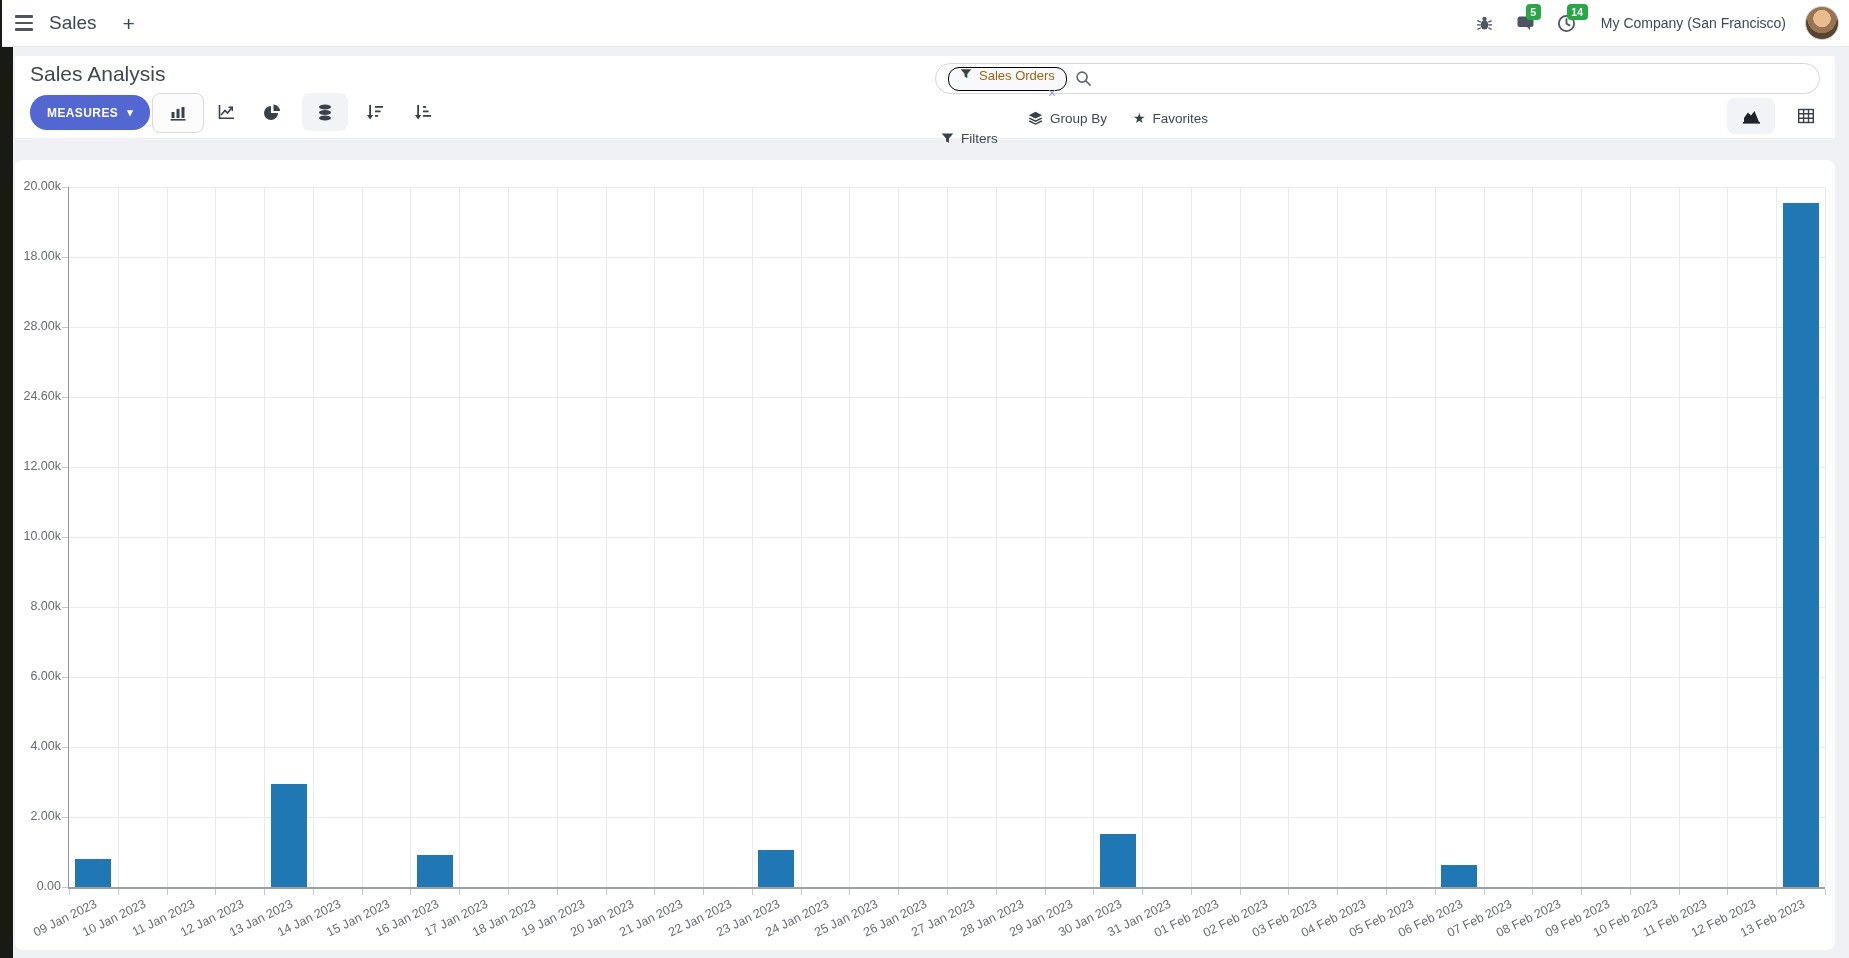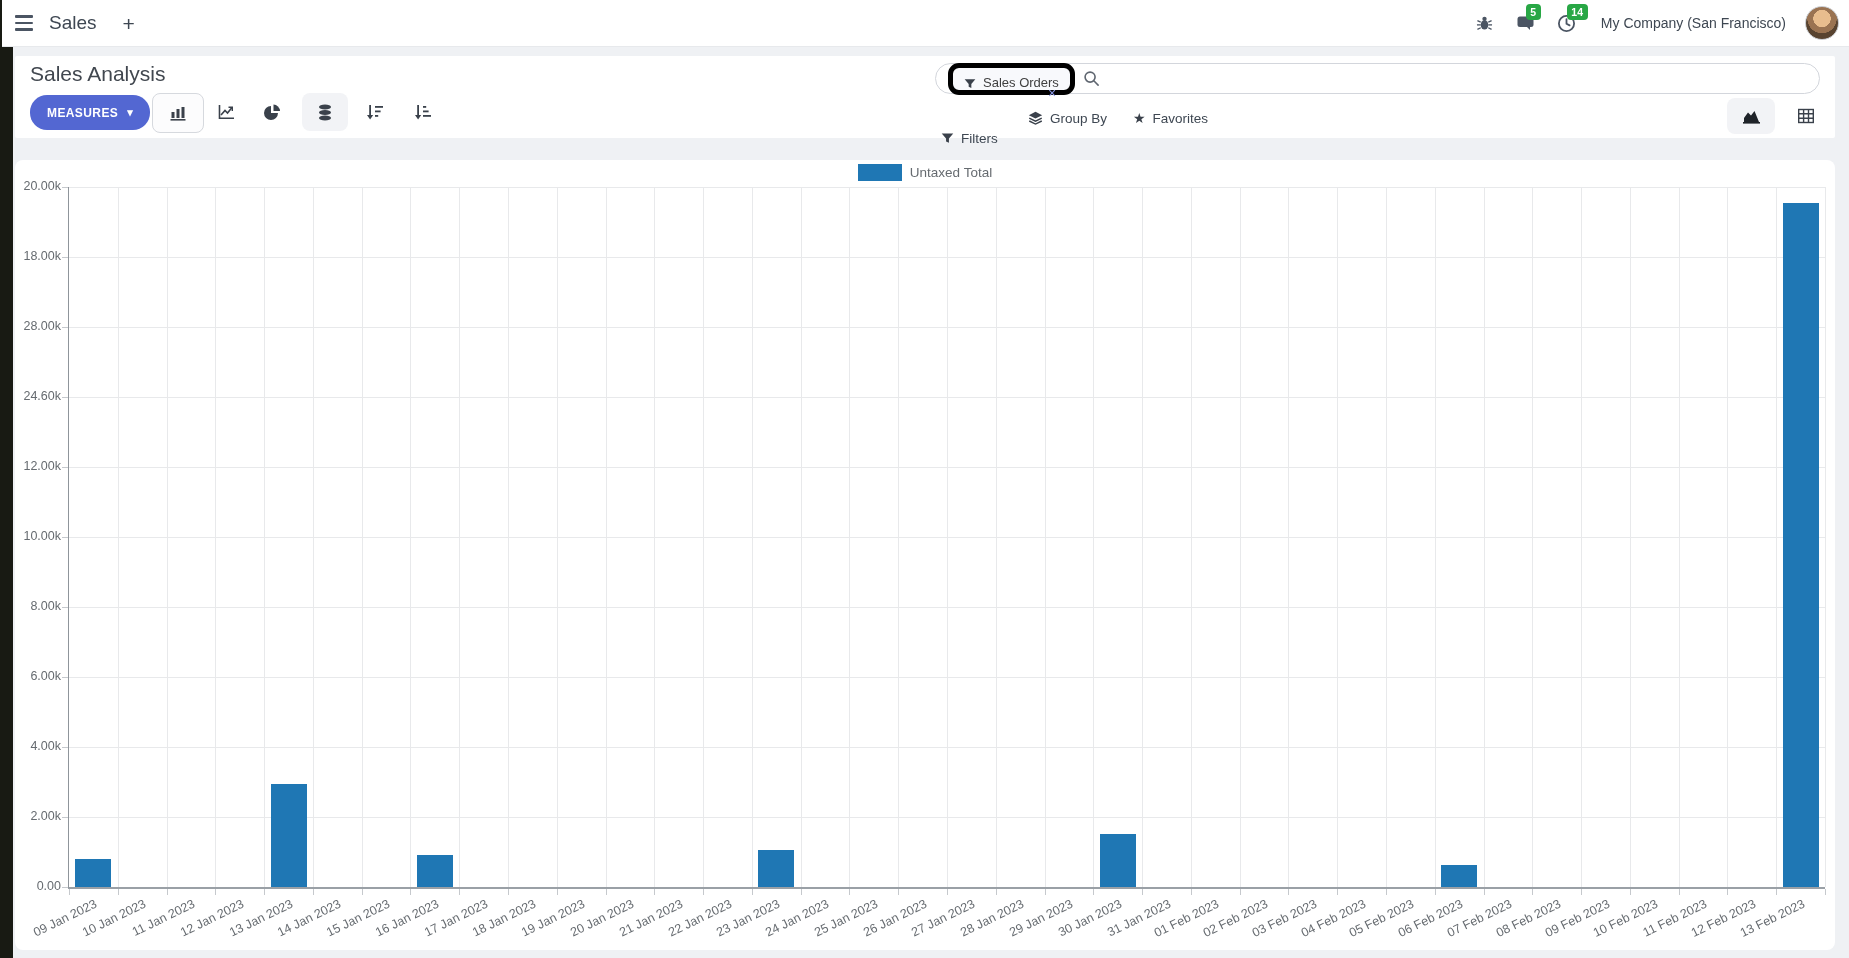--- a/index.html
+++ b/index.html
@@ -41,22 +41,22 @@
 
   .ctype-bar{left:137px;top:37px;width:50px;height:38px;}
   .ctype-line{left:192px;top:42px;width:38px;height:28px;}
   .ctype-pie{left:239px;top:42px;width:36px;height:28px;}
   .ctype-stack{left:287px;top:37px;width:46px;height:38px;}
   .ctype-desc{left:342px;top:42px;width:36px;height:28px;}
   .ctype-asc{left:390px;top:42px;width:36px;height:28px;}
 
   .searchbox{position:absolute;left:920px;top:7px;width:885px;height:31px;border:1px solid #d3d6dc;border-radius:16px;
              background:#fff;display:flex;align-items:center;padding:0 12px;box-sizing:border-box;}
-  .facet{height:22px;border:5px solid #000000;border-radius:11px;background:#f8f9fc;display:flex;align-items:flex-end;
-         gap:7px;padding:0 11px;font-size:13px;color:#404040;cursor:pointer;white-space:nowrap;}
+  .facet{height:22px;border:1px solid #000000;border-radius:11px;background:#f8f9fc;display:flex;align-items:flex-start;
+         gap:7px;padding:0 11px;font-size:13px;color:#a16207;cursor:pointer;white-space:nowrap;}
   .facet-x{position:absolute;left:112px;top:22px;color:#8a97e6;font-size:14px;line-height:1;cursor:pointer;}
   .search-input{border:none;outline:none;flex:1;font-size:13.5px;color:#3e4752;margin-left:14px;background:transparent;font-family:inherit;}
   .search-input::placeholder{color:#c8ccd3;}
   .magnifier{margin-left:8px;cursor:pointer;color:#5f6670;display:flex;align-items:center;}
 
   .sbtn{position:absolute;top:49px;height:26px;display:flex;align-items:center;gap:7px;font-size:13.5px;color:#3e4752;cursor:pointer;}
   .sbtn-filters{left:926px;margin-top:20px;}
   .sbtn-groupby{left:1013px;}
   .sbtn-favorites{left:1118px;}
   .star-glyph{font-size:14px;line-height:1;color:#3a414b;}
@@ -235,24 +235,20 @@
     </div>
     <div class="icon-btn vswitch-pivot">
       <svg width="18" height="18" viewBox="0 0 18 18" fill="none" stroke="#3a414b" stroke-width="1.4">
         <rect x="1.7" y="2.5" width="14.6" height="13"></rect>
         <path d="M1.7 6.8 L16.3 6.8 M1.7 11.2 L16.3 11.2 M6.6 2.5 L6.6 15.5 M11.5 2.5 L11.5 15.5"></path>
       </svg>
     </div>
   </div>
 
   <div class="chart-card">
-    <div class="legend">
-      <div class="legend-swatch" style="background: rgb(31, 119, 180);"></div>
-      <div class="legend-label">Untaxed Total</div>
-    </div>
     <div class="plot">
         <div class="ylab" style="top: 692px;">0.00</div>
         <div class="ytick" style="top: 700px;"></div>
         <div class="hgrid" style="top: 630px;"></div>
         <div class="ylab" style="top: 622px;">2.00k</div>
         <div class="ytick" style="top: 630px;"></div>
         <div class="hgrid" style="top: 560px;"></div>
         <div class="ylab" style="top: 552px;">4.00k</div>
         <div class="ytick" style="top: 560px;"></div>
         <div class="hgrid" style="top: 490px;"></div>

